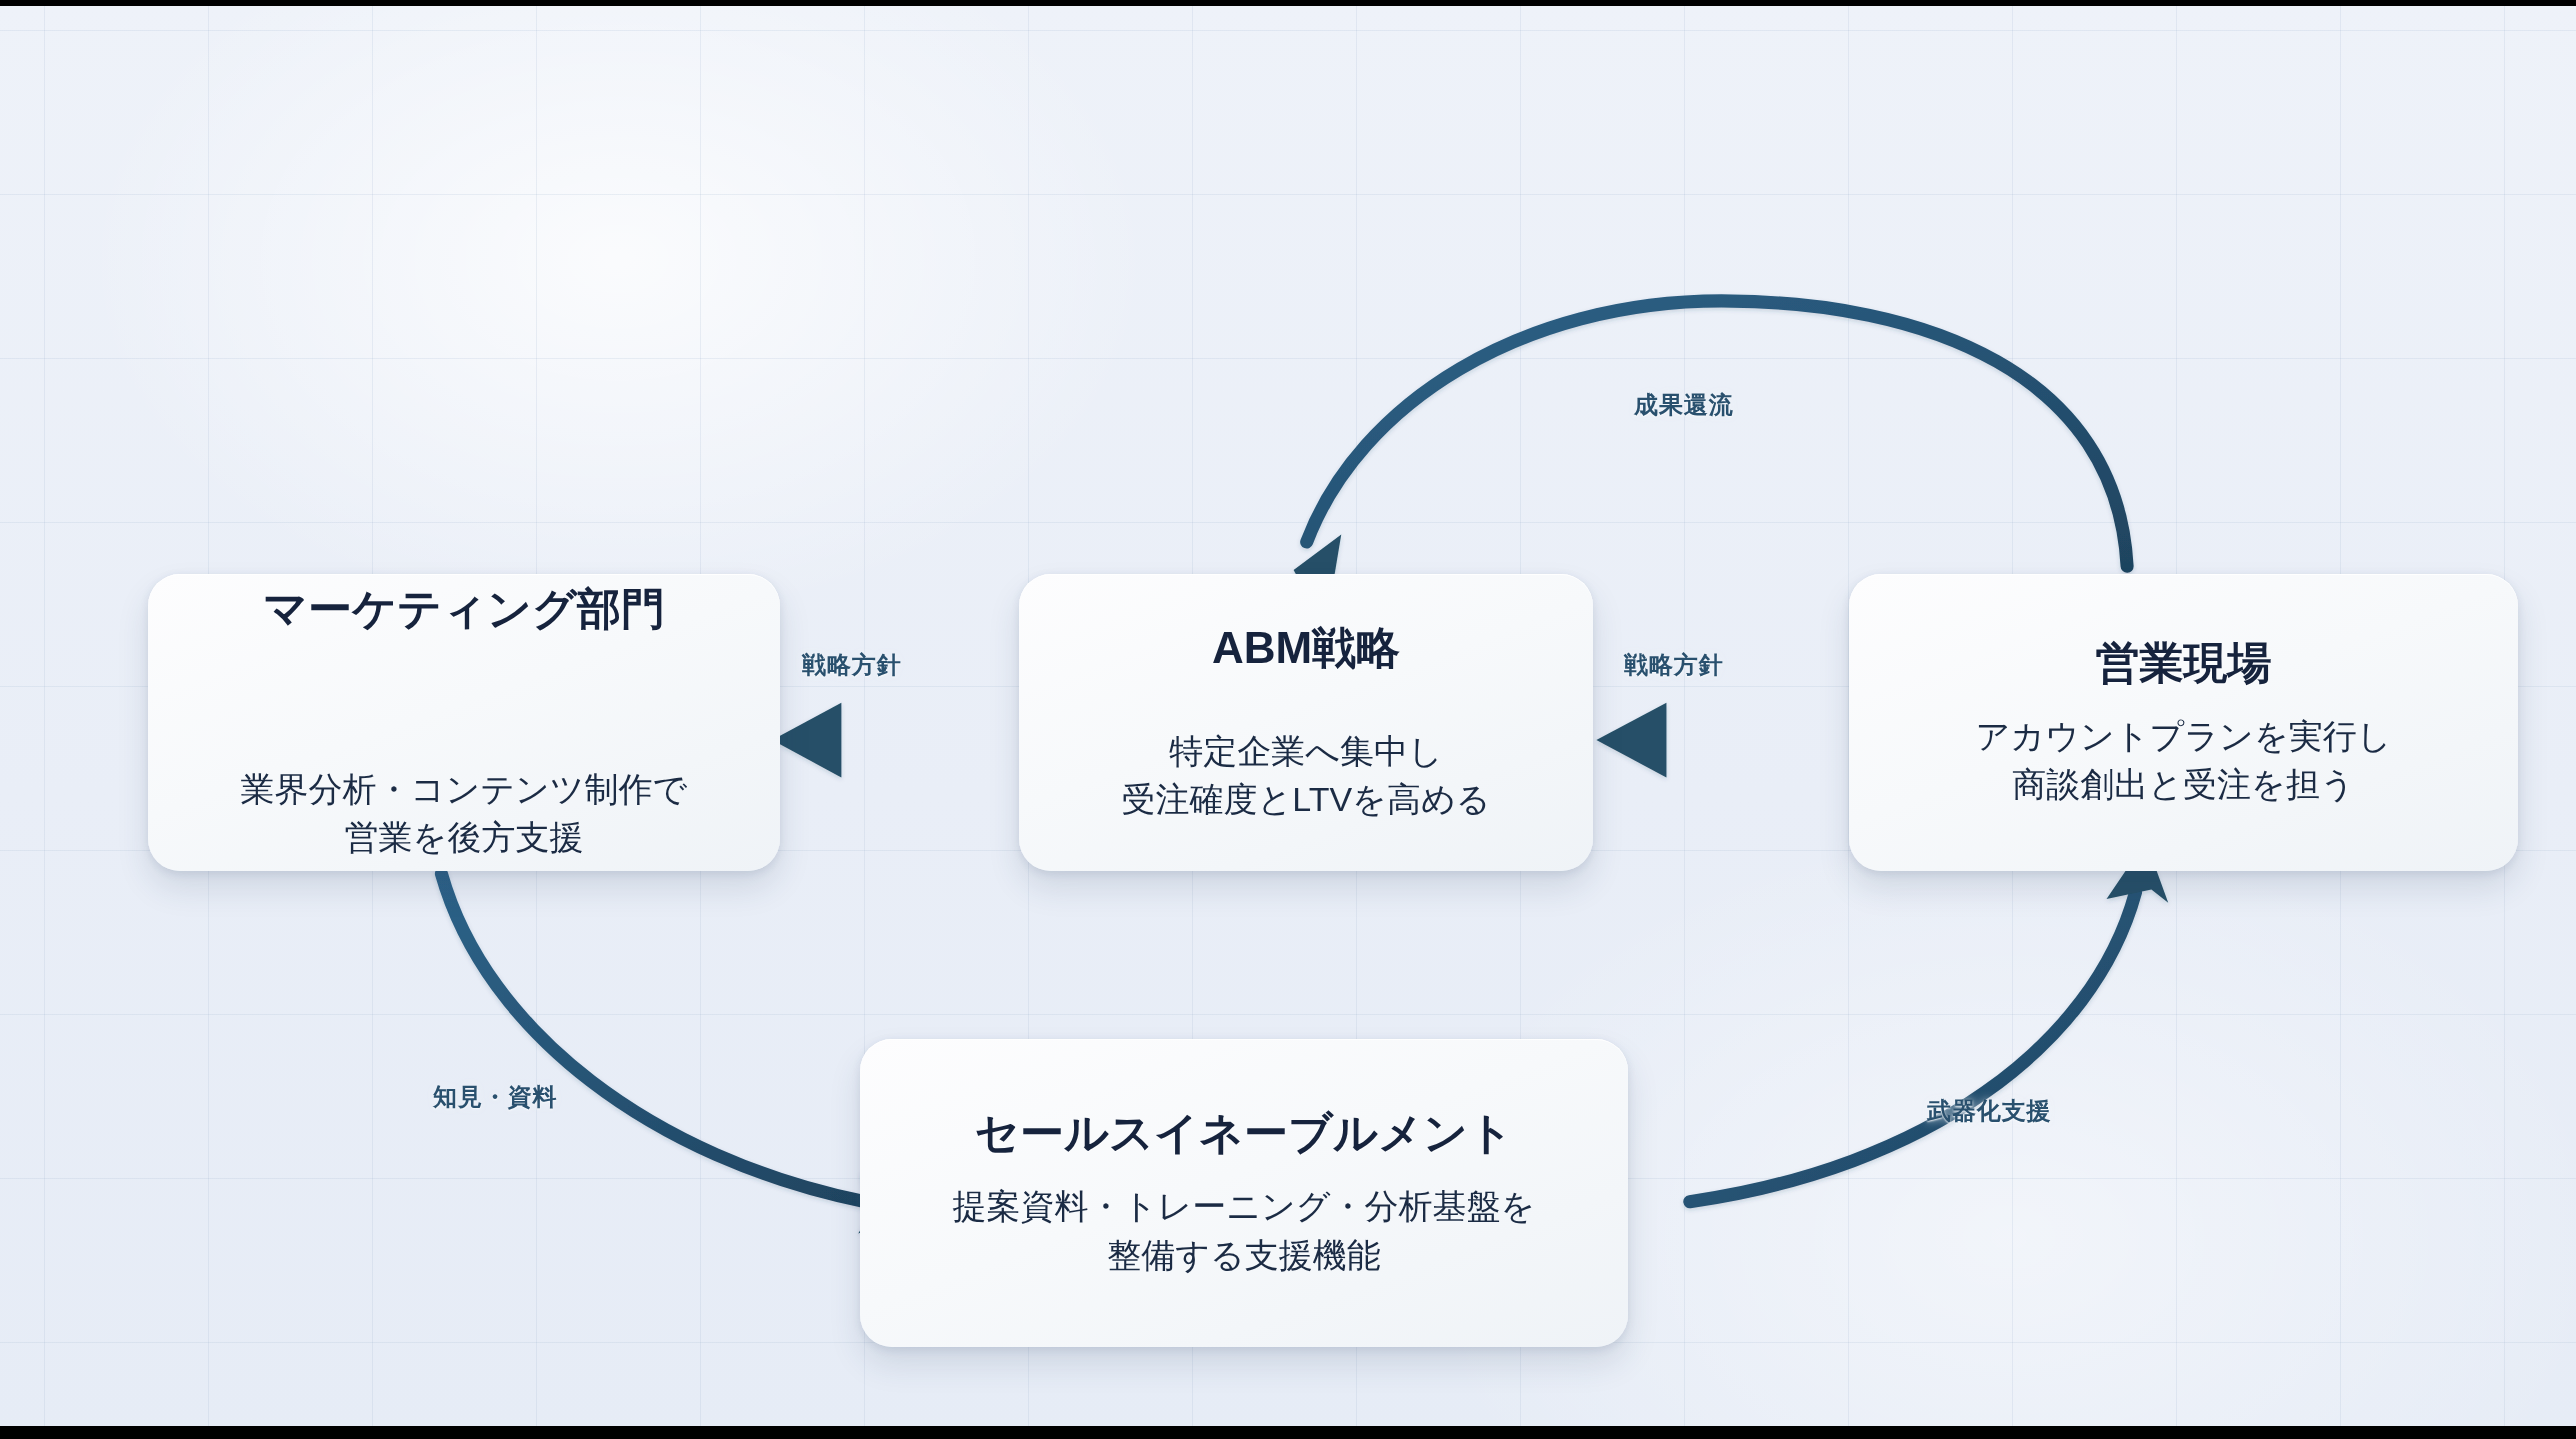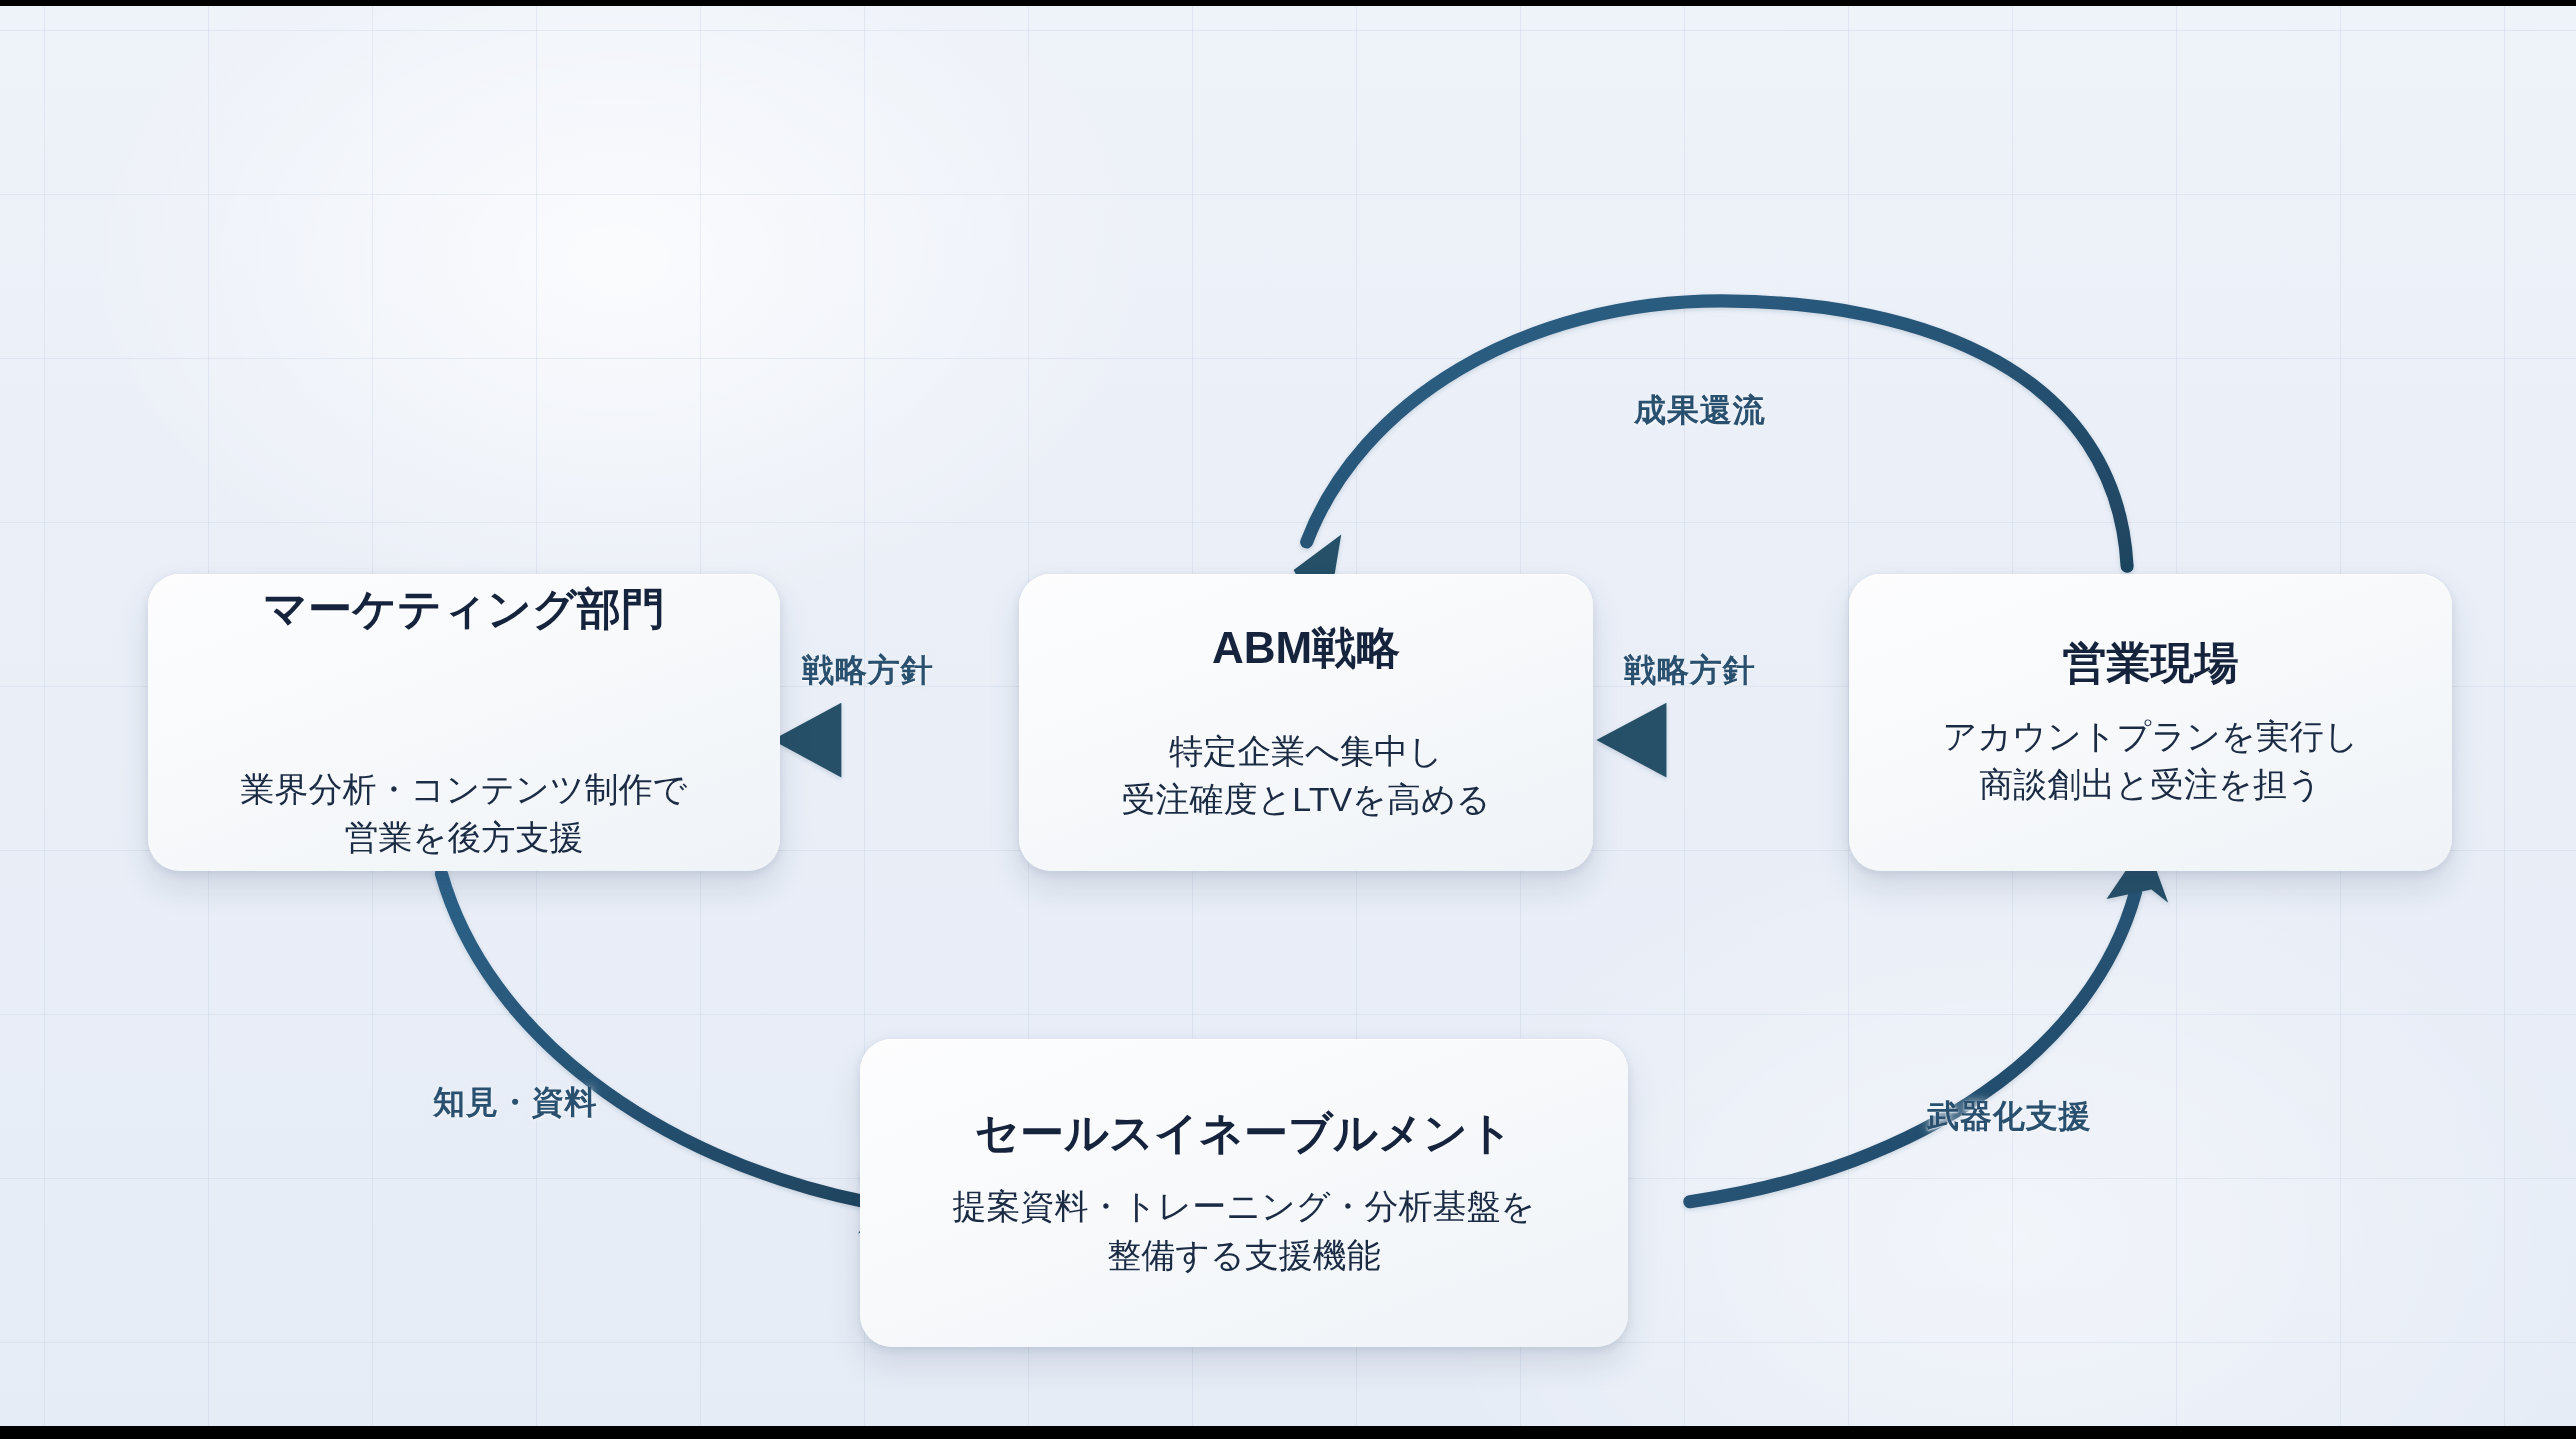--- a/index.html
+++ b/index.html
@@ -99,26 +99,26 @@
   .node-desc {
     font-size: 34px;
     font-weight: 400;
     color: #1b2b44;
     line-height: 1.42;
     white-space: pre-line;
   }
 
   #node-marketing { left: 148px; top: 574px; width: 632px; height: 297px; justify-content: space-between; }
   #node-abm       { left: 1019px; top: 574px; width: 574px; height: 297px; gap: 30px; }
-  #node-sales     { left: 1849px; top: 574px; width: 603px; height: 297px; }
+  #node-sales     { left: 1849px; top: 574px; width: 669px; height: 297px; }
   #node-enable    { left: 860px; top: 1039px; width: 768px; height: 308px; }
 
   .edge-label {
     position: absolute;
-    font-size: 32px;
+    font-size: 24px;
     font-weight: 700;
     color: #29506e;
     letter-spacing: 0.9px;
     white-space: nowrap;
     text-shadow:
       0 0 9.3px rgba(238,242,249,0.95),
       0 0.9px 1.9px rgba(255,255,255,0.9);
     z-index: 25;
   }
   #label-policy-left  { left: 802px;  top: 649px; }

